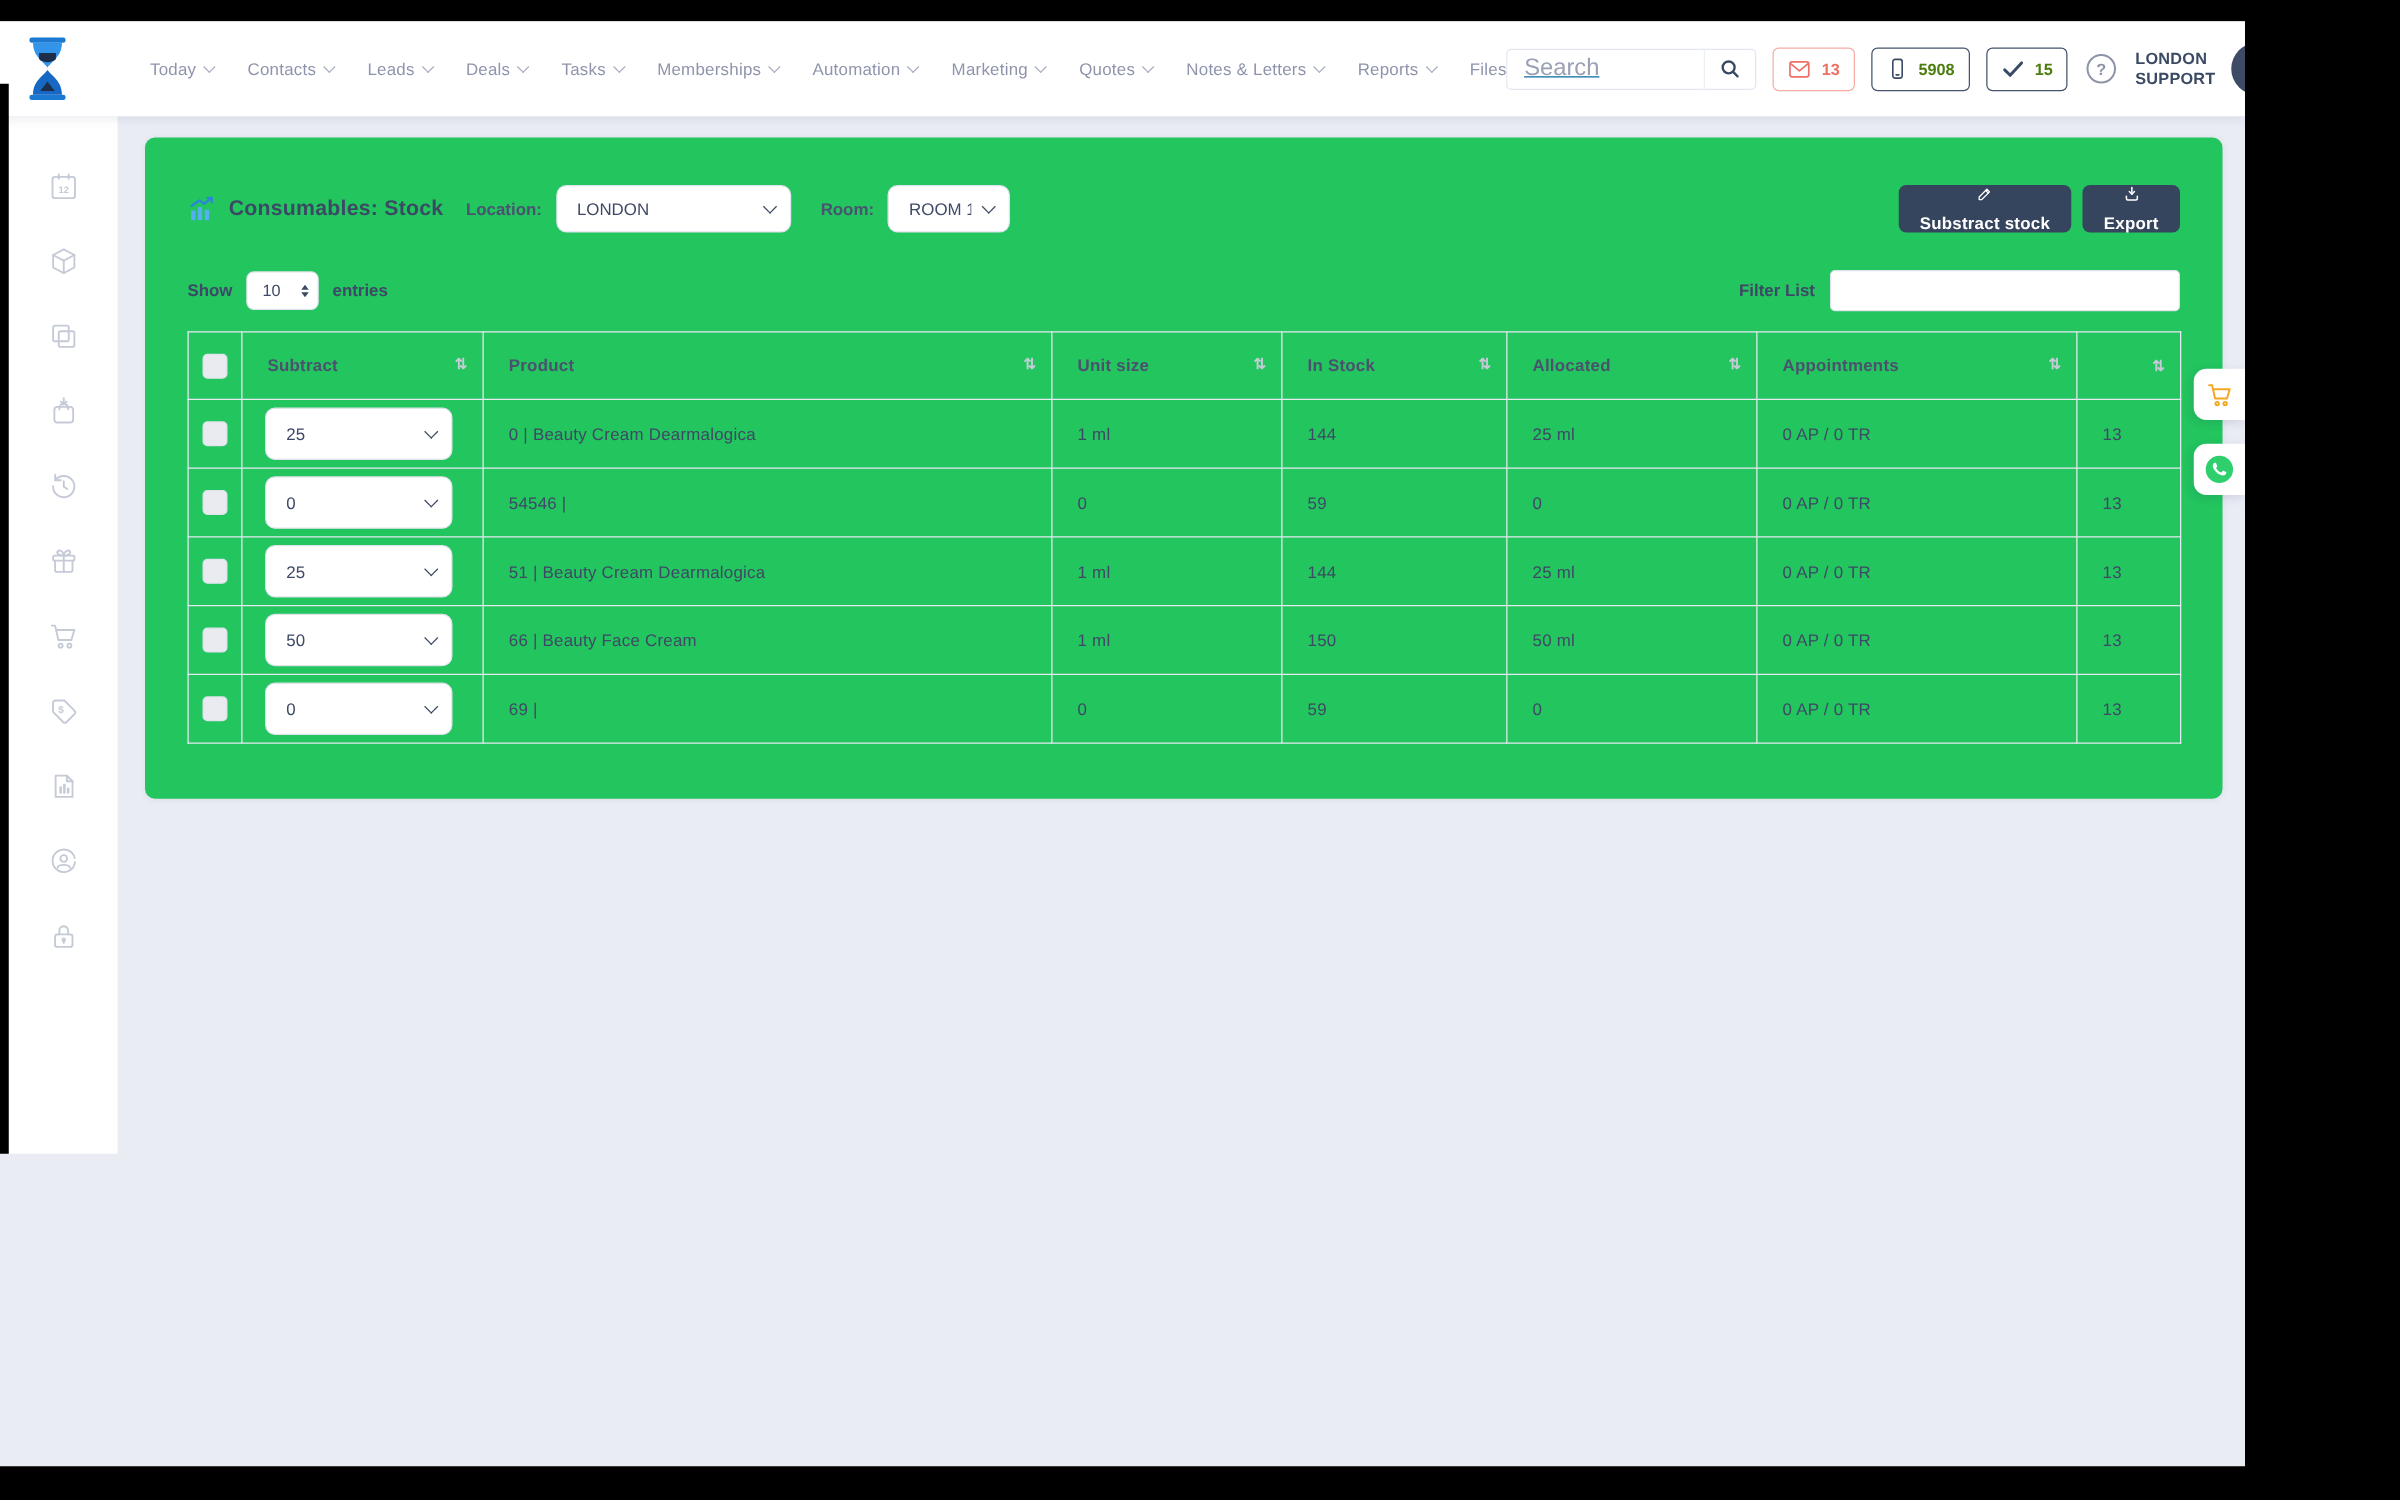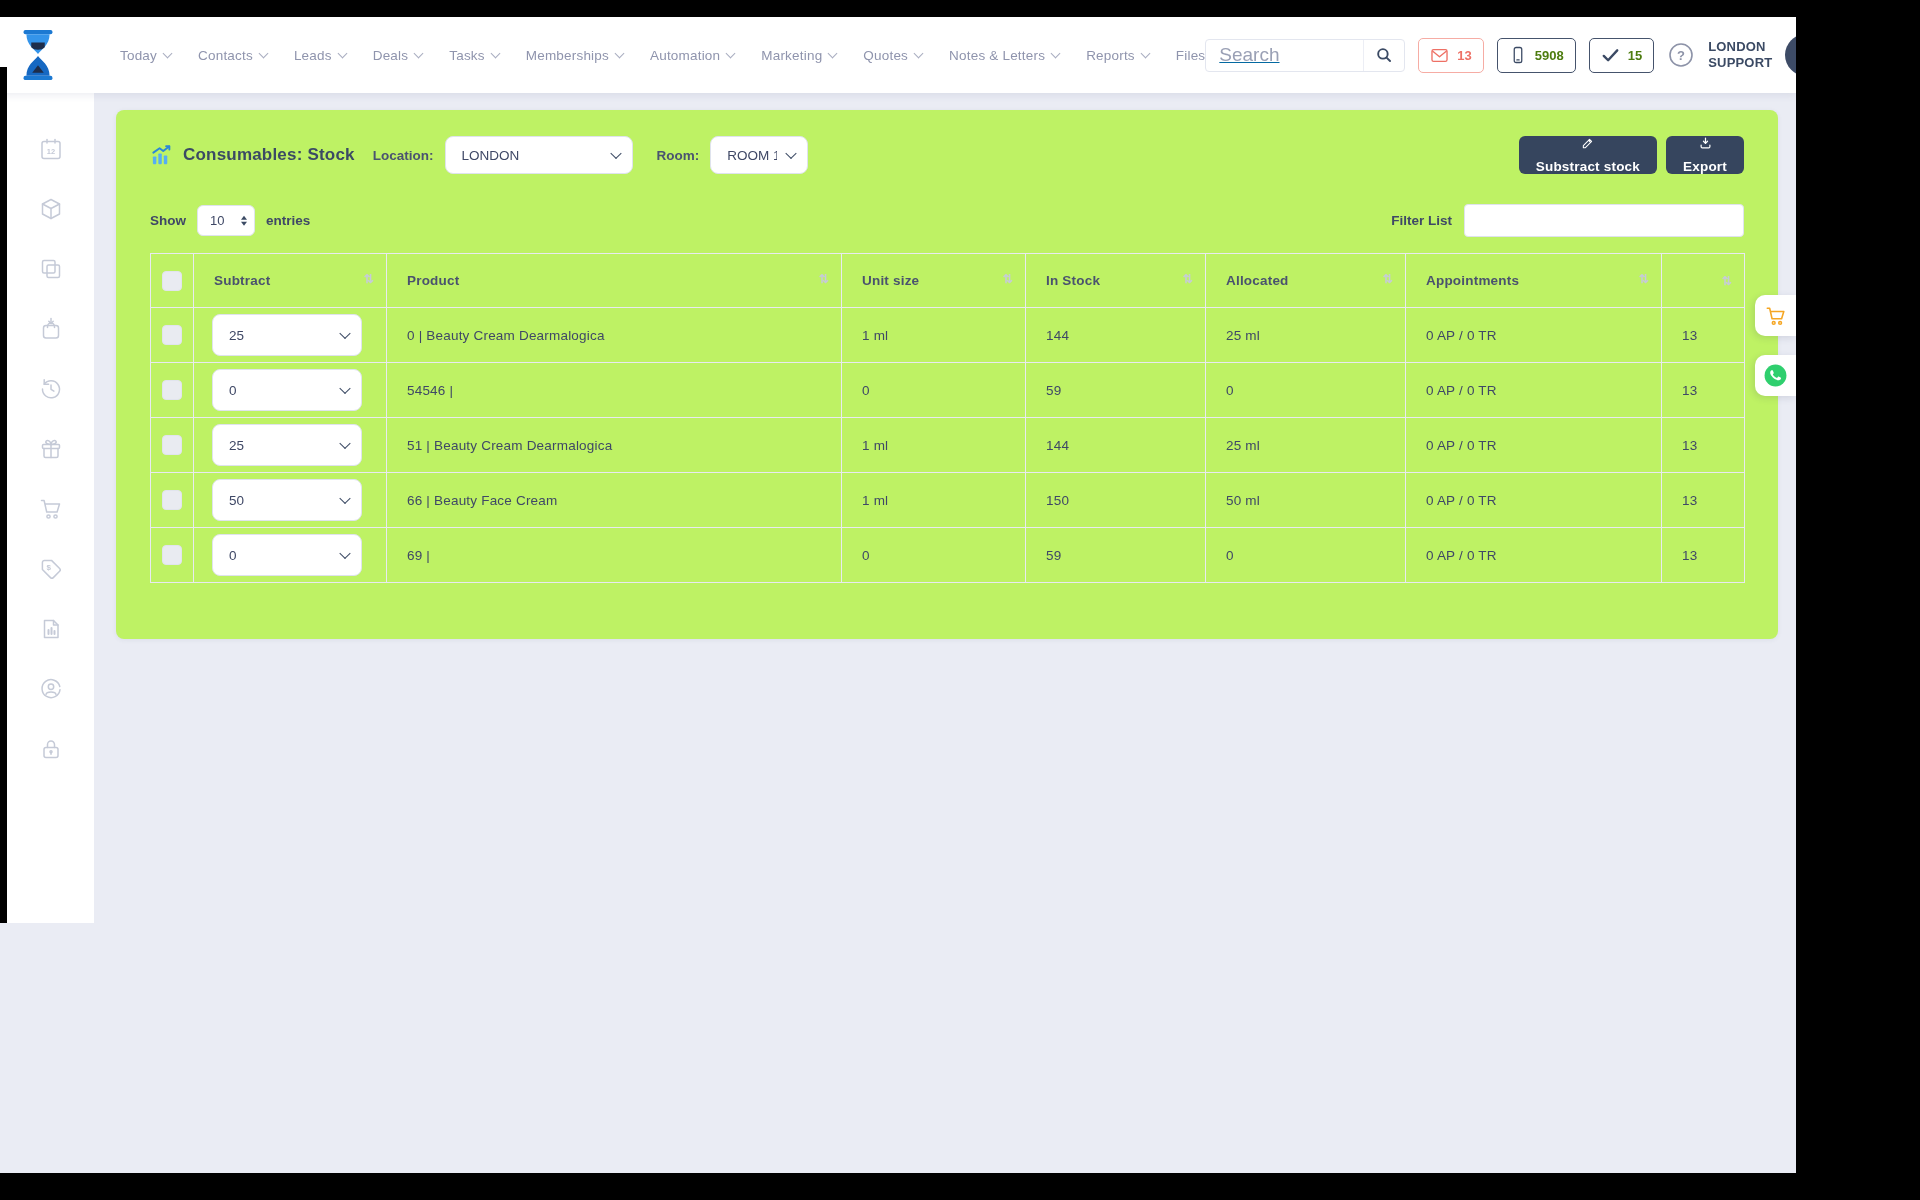--- a/index.html
+++ b/index.html
@@ -28,22 +28,22 @@
 
   
   .left-strip{position:absolute;left:0;top:50px;width:7px;height:856px;background:#000;z-index:6;}
   .sidebar{position:absolute;left:7px;top:76px;width:87px;height:830px;background:#fff;display:flex;flex-direction:column;
            align-items:center;padding-top:44px;gap:36px;box-sizing:border-box;z-index:3;}
   .side-item{width:26px;height:24px;display:flex;align-items:center;justify-content:center;cursor:pointer;}
   .si{stroke:#c5cad7;fill:none;stroke-width:1.5;stroke-linecap:round;stroke-linejoin:round;}
 
   
   .main{position:absolute;left:94px;top:76px;width:1702px;height:830px;}
-  .card{position:absolute;left:22px;top:17px;width:1662px;height:529px;background:#bef264;border-radius:8px;
-        box-shadow:0 1px 5px rgba(40,50,90,.07);padding:0 34px;box-sizing:border-box;}
+  .card{position:absolute;left:22px;top:17px;width:1662px;height:529px;background:#22c55e;border-radius:8px;
+        box-shadow:0 1px 5px rgba(40,50,90,.07);padding:12px 34px;box-sizing:border-box;}
   .card-header{height:74px;display:flex;align-items:center;padding-top:8px;}
   .page-title{font-size:17px;font-weight:700;color:#3b4a64;margin:0 18px 0 10px;letter-spacing:.2px;}
   .inline-label{font-size:13.5px;color:#4a5370;font-weight:600;margin-right:11px;white-space:nowrap;}
   .sel-wrap{position:relative;display:inline-block;}
   .sel-wrap select{appearance:none;-webkit-appearance:none;height:38px;border:1px solid #dfe3ed;border-radius:8px;background:#fff;
         font-size:13.5px;color:#3f4866;padding:0 30px 0 16px;font-family:inherit;width:100%;box-sizing:border-box;outline:none;}
   .chev{position:absolute;right:13px;top:50%;width:7px;height:7px;border-right:1.8px solid #3b4a64;border-bottom:1.8px solid #3b4a64;
         transform:translateY(-70%) rotate(45deg);pointer-events:none;}
   .sel-location{width:188px;margin-right:24px;}
   .sel-room{width:98px;}

